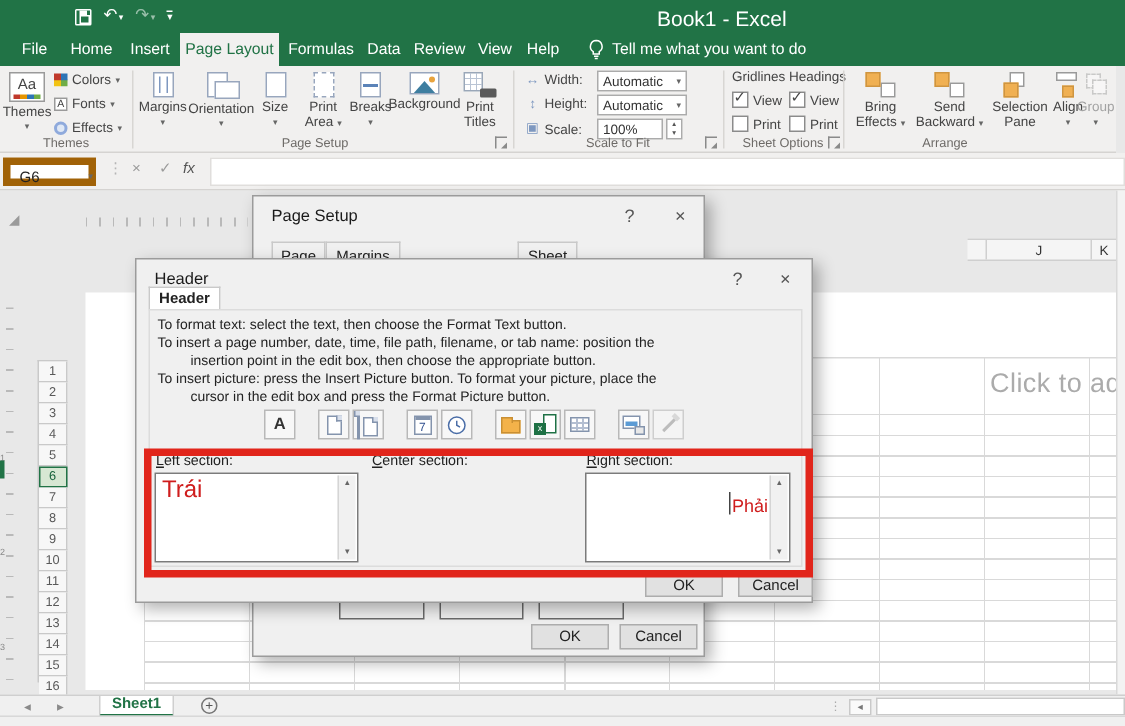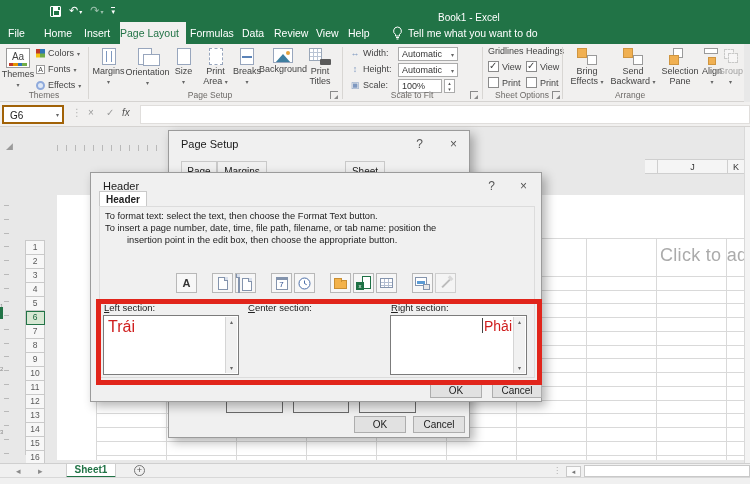--- a/index.html
+++ b/index.html
@@ -7,24 +7,24 @@
 #app{position:relative;width:750px;height:484px;font-family:"Liberation Sans","DejaVu Sans",sans-serif;background:#e8e8e8;overflow:hidden}
 
 .titlebar{position:absolute;left:0;top:0;width:750px;height:22px;background:#217346;color:#fff}
 .qat{position:absolute;left:50px;top:3px;display:flex;align-items:center;gap:8px;color:#fff}
 .qicon{font-size:11px;line-height:14px;color:#fff}
 .qdim{opacity:.55}
 .tinydrop{font-size:6px;margin-left:1px}
 .savico{width:11px;height:11px;border:1px solid #fff;border-radius:1px;position:relative}
 .savico:before{content:"";position:absolute;left:2px;top:0;width:5px;height:3px;background:#fff}
 .savico:after{content:"";position:absolute;left:2px;bottom:0;width:5px;height:4px;border:1px solid #fff}
-.wtitle{position:absolute;left:438px;top:12px;font-size:10px;color:#fff}
+.wtitle{position:absolute;left:438px;top:4px;font-size:14px;color:#fff}
 
 .tabrow{position:absolute;left:0;top:22px;width:750px;height:22px;background:#217346}
-.rtab{position:absolute;top:0;height:22px;color:#fff;font-size:10.5px;line-height:22px;}
+.rtab{position:absolute;top:0;height:22px;color:#fff;font-size:10.5px;line-height:22px;text-align:center}
 .rtab.active{background:#f1f0ef;color:#217346}
 .tellme{position:absolute;left:392px;top:0;height:22px;display:flex;align-items:center;gap:5px;color:#fff;font-size:10.5px}
 
 .ribbon{position:absolute;left:0;top:44px;width:744px;height:58px;background:#f1f0ef;border-bottom:1px solid #d5d3d1}
 .gsep{position:absolute;top:3px;height:52px;width:1px;background:#d8d6d3}
 .glabel{position:absolute;top:46px;font-size:8.5px;color:#6d6a67;text-align:center}
 .launcher{position:absolute;top:47px;width:8px;height:8px;border-left:1px solid #8a8a8a;border-top:1px solid #8a8a8a}
 .launcher:after{content:"";position:absolute;right:0;bottom:0;border-left:4px solid transparent;border-bottom:4px solid #8a8a8a}
 .rbtn{position:absolute;top:2px;display:flex;flex-direction:column;align-items:center;font-size:9px;color:#444;text-align:center;line-height:9.5px}
 .rbtn .lbl{white-space:nowrap}
@@ -56,21 +56,21 @@
 .vbox .da{font-size:6px;color:#666}
 .spin{display:flex;flex-direction:column;justify-content:center;border:1px solid #ababab;background:#fff;height:14px;width:11px;font-size:5px;color:#555;text-align:center;line-height:6px}
 .cb{position:relative;width:11px;height:11px;border:1px solid #8b8b8b;background:#fff;display:inline-block;vertical-align:-2px}
 .cb .mk{display:none;position:absolute;left:0px;top:-2px;font-size:10px;color:#444}
 .cb.on .mk{display:block}
 .sqW{position:absolute;width:10px;height:10px;background:#fff;border:1px solid #9a9a9a}
 .sqO{position:absolute;width:10px;height:10px;background:#f0b052;border:1px solid #cf9540}
 .arw{width:22px;height:17px;position:relative}
 
 .fbar{position:absolute;left:0;top:102px;width:750px;height:25px;background:#f1f0ef;border-bottom:1px solid #d5d3d1}
-.namebox{position:absolute;left:2px;top:3px;width:62px;height:19px;background:#fff;border:2px solid #a16207;font-size:10px;color:#222;line-height:17px;padding-left:6px}
+.namebox{position:absolute;left:2px;top:3px;width:62px;height:19px;background:#fff;border:5px solid #a16207;font-size:10px;color:#222;line-height:17px;padding-left:6px}
 .nbdrop{position:absolute;left:52px;top:0;font-size:6px;color:#666;line-height:17px}
 .fbtn{position:absolute;top:5px;font-size:10px;color:#9b9b9b}
 .finput{position:absolute;left:140px;top:3px;width:610px;height:19px;background:#fff;border:1px solid #e0dedc}
 
 .sheetarea{position:absolute;left:0;top:127px;width:750px;height:336px;background:#e8e8e8}
 .pagewhite{position:absolute;left:57px;top:68px;width:693px;height:265px;background:#fff}
 .hline238{position:absolute;left:96px;top:111px;width:654px;height:1px;background:#d9d9d9}
 .vlines{position:absolute;left:96px;top:111px;width:654px;height:222px;background:repeating-linear-gradient(90deg,#d9d9d9 0 1px,transparent 1px 70px)}
 .hlines{position:absolute;left:96px;top:149px;width:654px;height:184px;background:repeating-linear-gradient(#d9d9d9 0 1px,transparent 1px 13.75px)}
 .colhdr{position:absolute;left:645px;top:32px;width:99px;height:15px;background:#f5f5f5;border-top:1px solid #cfcfcf;border-bottom:1px solid #cfcfcf;display:flex}
@@ -407,20 +407,22 @@
 
   <div class="dlg" style="left:90px;top:172px;width:452px;height:230px;z-index:30">
     <div class="dtitle">Header</div>
     <div class="dhelp" style="right:46px">?</div>
     <div class="dclose" style="right:14px">×</div>
     <div class="dtab active" style="left:8px;top:18px;width:48px;height:16px;line-height:16px">Header</div>
     <div class="frame" style="left:8px;top:33px;width:436px;height:172px"></div>
     <div class="instr" style="left:14px;top:37px">To format text:  select the text, then choose the Format Text button.</div>
     <div class="instr" style="left:14px;top:49px">To insert a page number, date, time, file path, filename, or tab name:  position the</div>
     <div class="instr" style="left:36px;top:61px">insertion point in the edit box, then choose the appropriate button.</div>
+    <div class="instr" style="left:14px;top:73px">To insert picture: press the Insert Picture button.  To format your picture, place the</div>
+    <div class="instr" style="left:36px;top:85px">cursor in the edit box and press the Format Picture button.</div>
 
     <div class="htoolbar" style="top:100px">
       <div class="tbtn">
           <span style="font-size:11px;color:#333;font-weight:bold">A</span>
         </div>
       <div class="tgap"></div>
       <div class="tbtn">
           <span class="ic-page"></span>
         </div>
       <div class="tbtn">
@@ -466,21 +468,21 @@
     <div class="seclabel" style="left:300px;top:129px"><u>R</u><span>ight section:</span></div>
 
     <div class="secbox" style="left:12px;top:142px;width:136px;height:60px">
       <span class="redtext" style="position:absolute;left:4px;top:2px;font-size:16px">Trái</span>
       <div class="sb">
           <span class="sbarr">▴</span>
           <span class="sbarr">▾</span>
         </div>
     </div>
     <div class="secbox" style="left:299px;top:142px;width:137px;height:60px">
-      <div style="position:absolute;right:14px;top:2px;font-size:14px;text-align:left"><span class="caret"></span><span class="redtext">Phải</span></div>
+      <div style="position:absolute;right:14px;top:12px;font-size:12px;text-align:left"><span class="caret"></span><span class="redtext">Phải</span></div>
       <div class="sb">
           <span class="sbarr">▴</span>
           <span class="sbarr">▾</span>
         </div>
     </div>
 
     <div class="btn" style="left:339px;top:209px;width:52px;height:16px">OK</div>
     <div class="btn" style="left:401px;top:209px;width:50px;height:16px">Cancel</div>
   </div>
 

